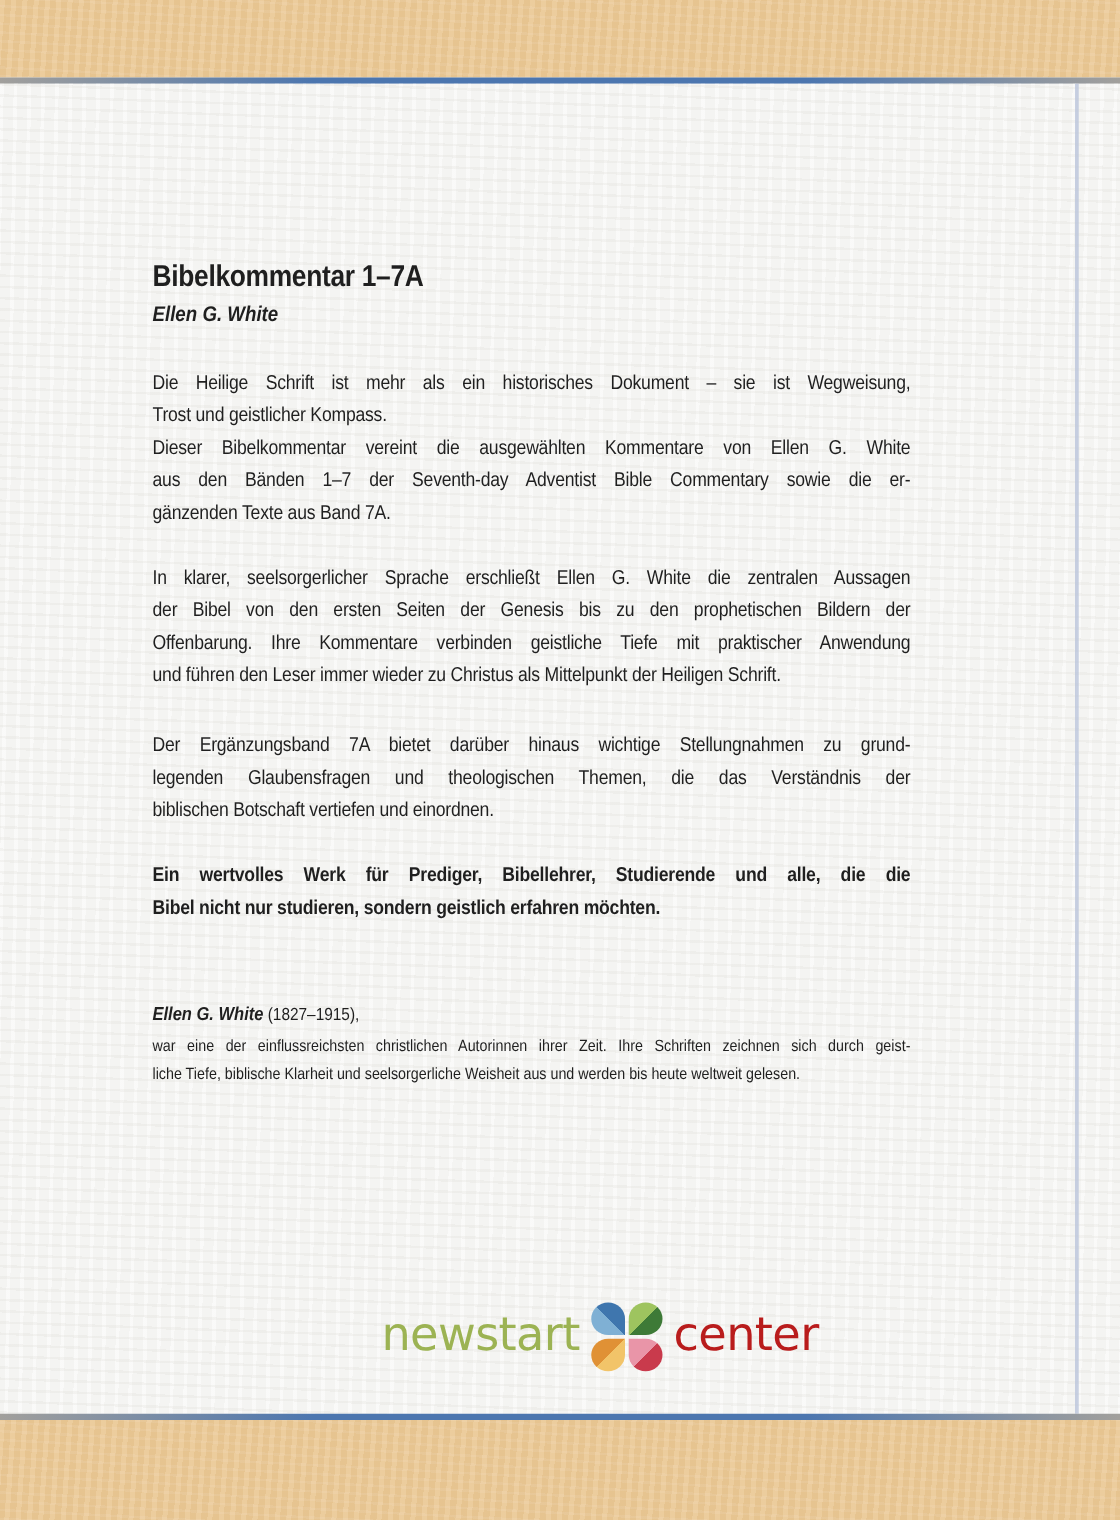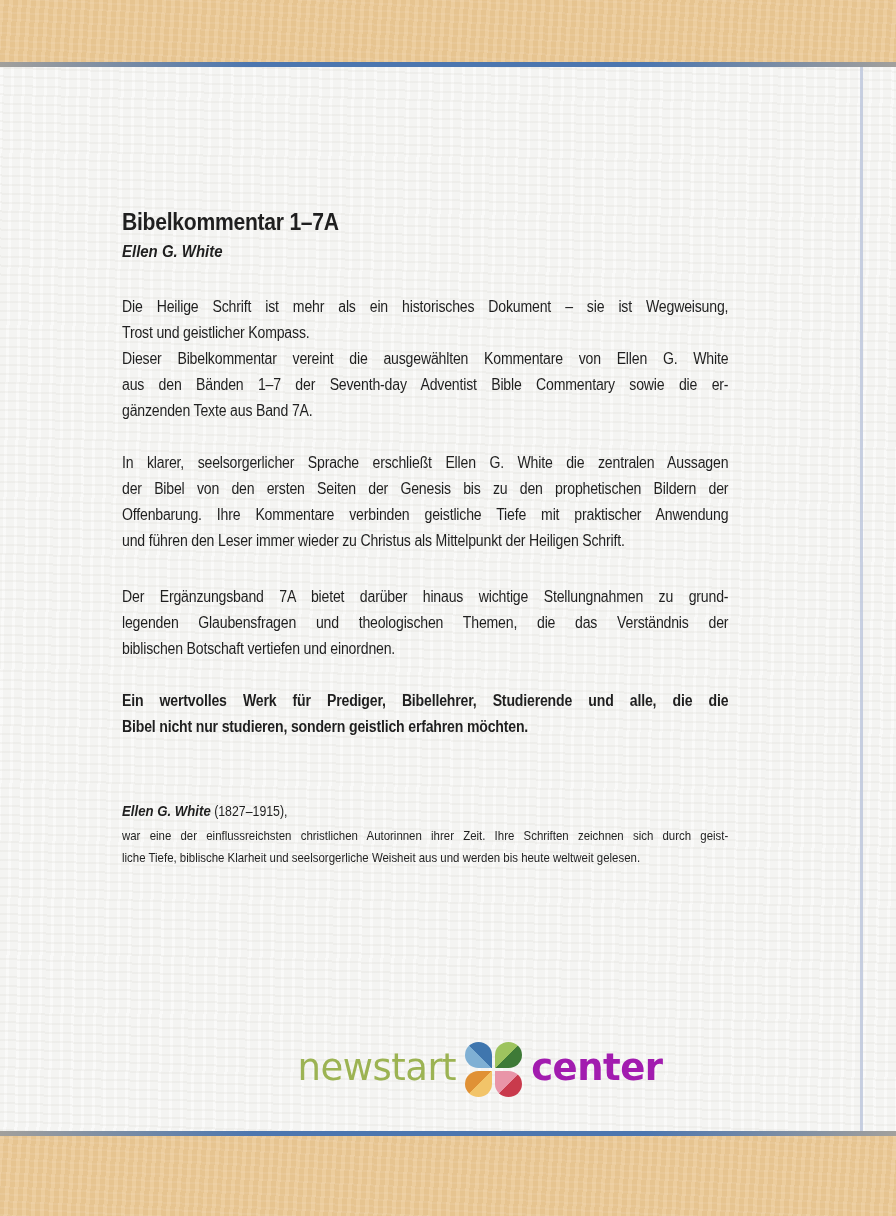--- a/index.html
+++ b/index.html
@@ -149,14 +149,14 @@
 </div>
 
 <div class="logo-row">
   <span class="logo-word" id="logo-left" style="color: rgb(156, 179, 83);">newstart</span>
   <span class="clover">
     <span class="petal petal-tl" id="p-tl" style="background: linear-gradient(45deg, rgb(127, 176, 212) 50%, rgb(63, 118, 174) 50%);"></span>
     <span class="petal petal-tr" id="p-tr" style="background: linear-gradient(135deg, rgb(158, 196, 95) 50%, rgb(62, 122, 55) 50%);"></span>
     <span class="petal petal-bl" id="p-bl" style="background: linear-gradient(135deg, rgb(224, 145, 53) 50%, rgb(242, 196, 105) 50%);"></span>
     <span class="petal petal-br" id="p-br" style="background: linear-gradient(135deg, rgb(233, 149, 168) 50%, rgb(201, 58, 76) 50%);"></span>
   </span>
-  <span class="logo-word" id="logo-right" style="color: #a21caf; font-weight: bold;">center</span>
+  <span class="logo-word" id="logo-right" style="color: #b91c1c;">center</span>
 </div>
 
 </body></html>

